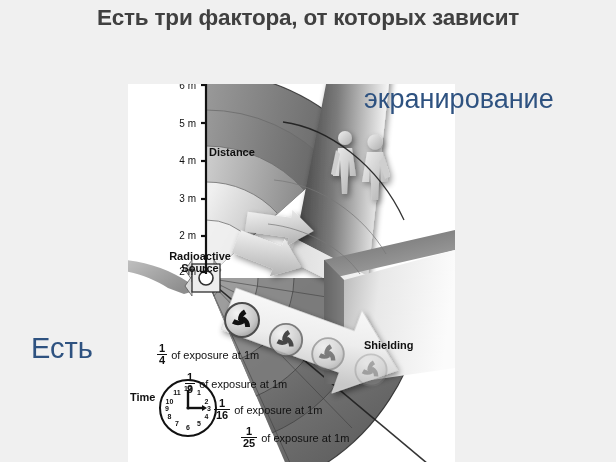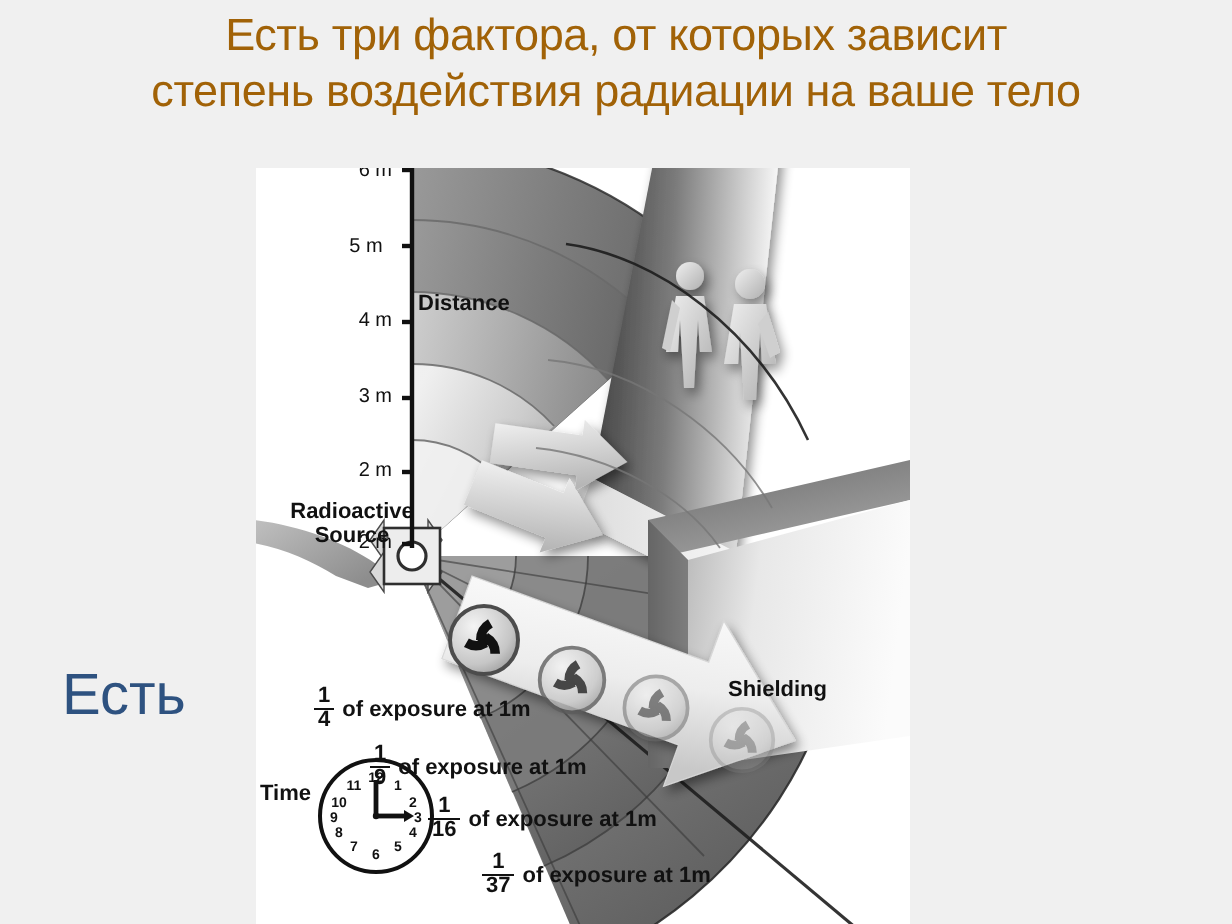--- a/index.html
+++ b/index.html
@@ -22,22 +22,22 @@
     height: 462px;
     background: #f0f0f0;
   }
 
   
   .title-block {
     position: absolute;
     left: 0; top: 4px;
     width: 616px;
     text-align: center;
-    color: #a16207;
-    font-weight: normal;
+    color: #404040;
+    font-weight: bold;
     font-size: 22.5px;
     line-height: 28px;
     letter-spacing: -0.2px;
   }
   .title-line { display: block; white-space: nowrap; }
 
   
   #panel {
     position: absolute;
     left: 128px;
@@ -94,36 +94,35 @@
     align-items: center;
     font-weight: bold;
     font-size: 11px;
     line-height: 11px;
     color: #111;
     margin-right: 4px;
   }
   .frac .num { padding: 0 2px; }
   .frac .den { padding: 0 2px; border-top: 1.4px solid #111; }
   .frac-text {
-    font-weight: bold;
+    font-weight: normal;
     font-size: 11px;
     color: #111;
   }
 
   
   #diagram { position: absolute; left: 0; top: 0; }
 </style>
 </head>
 <body>
 
 <div id="slide">
 
   <div class="title-block">
     <span class="title-line">Есть три фактора, от которых зависит</span>
-    <span class="title-line">степень воздействия радиации на ваше тело</span>
   </div>
 
   <div id="panel">
 
     <svg id="diagram" width="327" height="378" viewBox="0 0 327 378">
       <defs>
 
         <linearGradient id="gFanDark" x1="0" y1="0" x2="1" y2="0.25">
           <stop offset="0" stop-color="#9a9a9a"></stop>
           <stop offset="0.5" stop-color="#7d7d7d"></stop>
@@ -390,31 +389,31 @@
           <line x1="0" y1="0" x2="14" y2="0" stroke="#111" stroke-width="2.4"></line>
           <path d="M14,-3 L19,0 L14,3 Z" fill="#111"></path>
           <circle cx="0" cy="0" r="1.6" fill="#111"></circle>
         </g>
 
       </g>
     </svg>
 
     <div class="en-label" style="left:45px; top:62px;padding-left:36px;">Distance</div>
 
-    <div class="en-label" style="left:0px; top:166px; width:96px; text-align:center;">
+    <div class="en-label" style="left:0px; top:166px; width:96px; text-align:center;padding-left:24px;">
       <span>Radioactive</span><br>
       <span>Source</span>
     </div>
 
     <div class="en-label" style="left:236px; top:255px; font-size:11px;">Shielding</div>
 
     <div class="en-label" style="left:2px; top:307px;text-align:right;">Time</div>
 
     <div class="tick-label" style="left:42px; top:-4px;">6 m</div>
-    <div class="tick-label" style="left:42px; top:34px;text-align:center;">5 m</div>
+    <div class="tick-label" style="left:42px; top:34px;">5 m</div>
     <div class="tick-label" style="left:42px; top:71px;">4 m</div>
     <div class="tick-label" style="left:42px; top:109px;">3 m</div>
     <div class="tick-label" style="left:42px; top:146px;">2 m</div>
     <div class="tick-label" style="left:42px; top:182px;">2 m</div>
 
     <div class="frac-row" style="left:29px; top:259px;">
       <span class="frac">
         <span class="num">1</span>
         <span class="den">4</span>
       </span>
@@ -433,22 +432,23 @@
       <span class="frac">
         <span class="num">1</span>
         <span class="den">16</span>
       </span>
       <span class="frac-text">of exposure at 1m</span>
     </div>
 
     <div class="frac-row" style="left:113px; top:342px;">
       <span class="frac">
         <span class="num">1</span>
-        <span class="den">37</span>
+        <span class="den">25</span>
       </span>
       <span class="frac-text">of exposure at 1m</span>
     </div>
 
   </div>
 
+  <div class="ru-word" id="ru-shield">экранирование</div>
   <div class="ru-word" id="ru-time">Есть</div>
 
 </div>
 
 </body></html>

